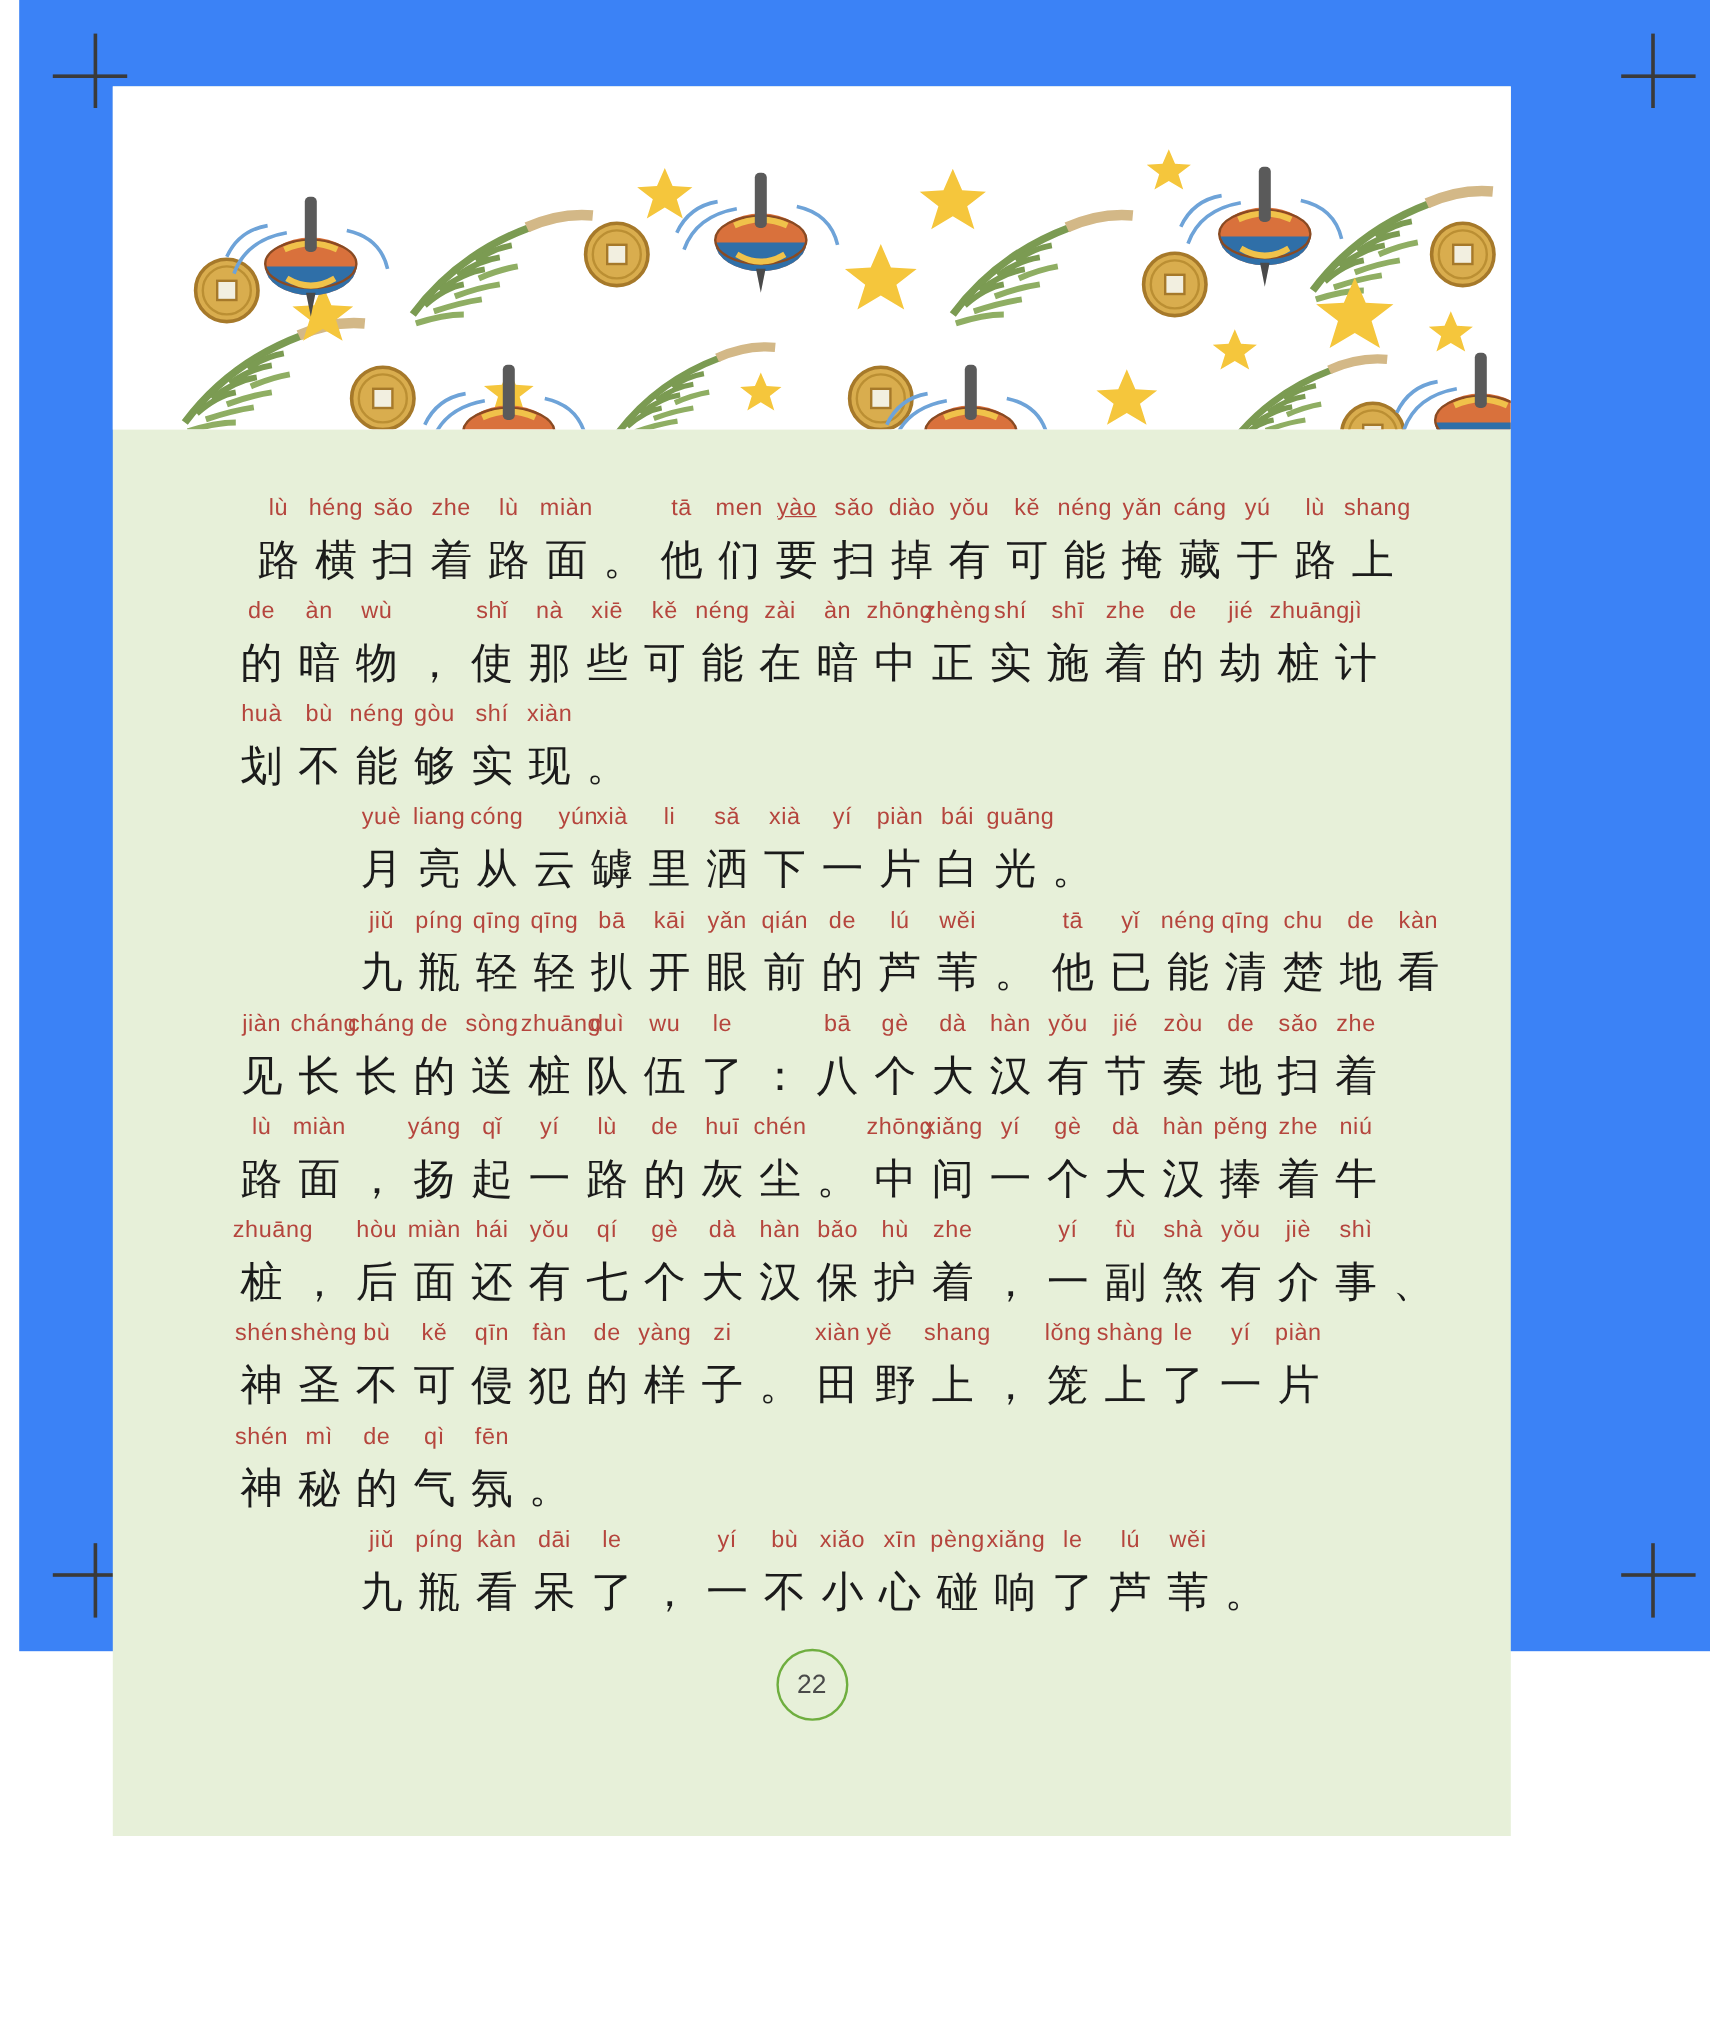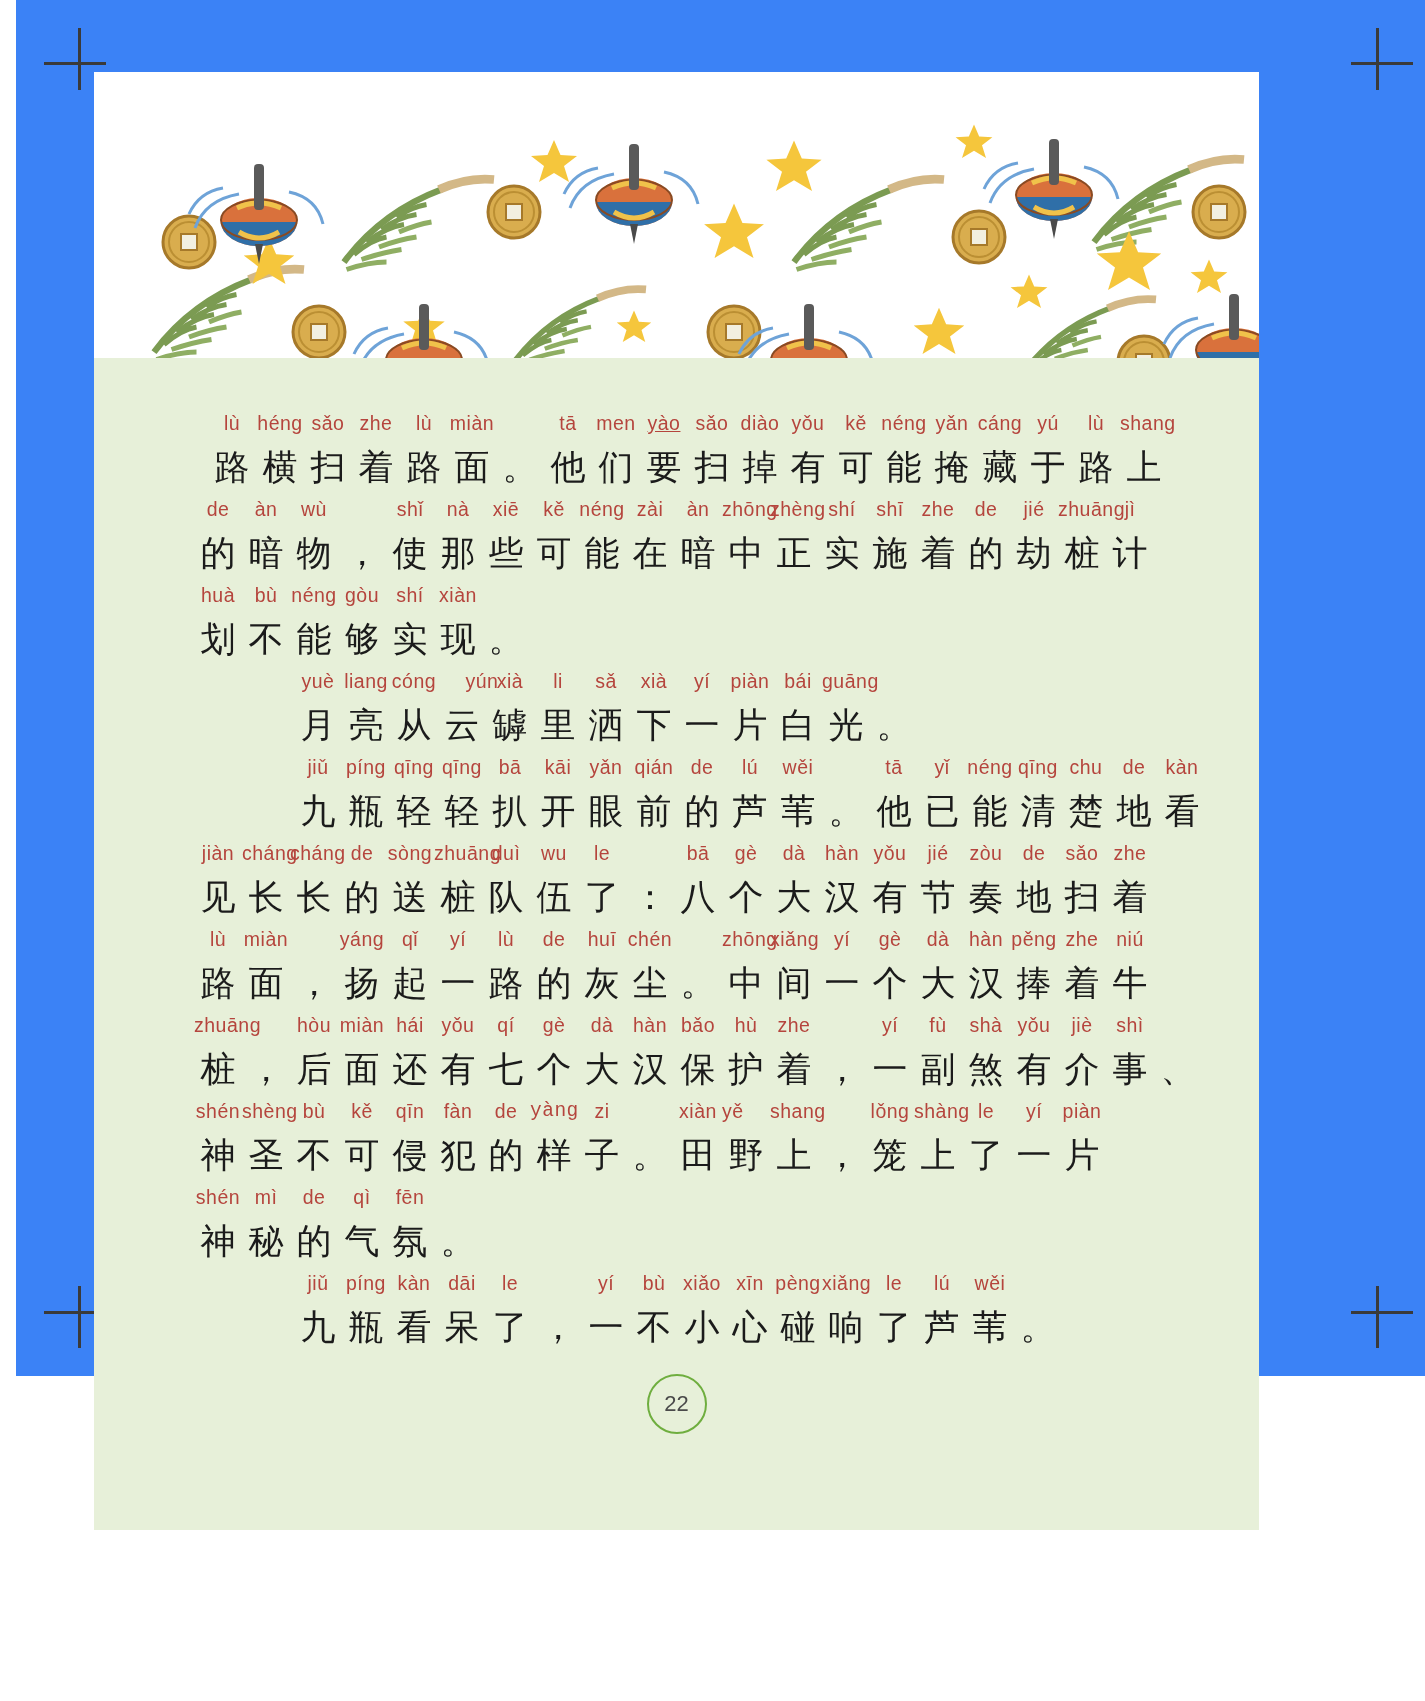--- a/index.html
+++ b/index.html
@@ -516,21 +516,21 @@
         </div>
         <div class="line">
           <div class="pinyin-row">
             <span style="left: 0px; width: 48px; text-align: center;">shén</span>
             <span style="left: 48px; width: 48px; text-align: center;">shèng</span>
             <span style="left: 96px; width: 48px; text-align: center;">bù</span>
             <span style="left: 144px; width: 48px; text-align: center;">kě</span>
             <span style="left: 192px; width: 48px; text-align: center;">qīn</span>
             <span style="left: 240px; width: 48px; text-align: center;">fàn</span>
             <span style="left: 288px; width: 48px; text-align: center;">de</span>
-            <span style="left: 336px; width: 48px; text-align: center; font-family: Liberation Mono, monospace;">yàng</span>
+            <span style="left: 336px; width: 48px; text-align: center;">yàng</span>
             <span style="left: 384px; width: 48px; text-align: center;">zi</span>
             <span style="left: 480px; width: 48px; text-align: center;">xiàn</span>
             <span style="left: 528px; width: 48px; text-align: left;">yě</span>
             <span style="left: 576px; width: 48px; text-align: center;">shang</span>
             <span style="left: 672px; width: 48px; text-align: center;">lǒng</span>
             <span style="left: 720px; width: 48px; text-align: center;">shàng</span>
             <span style="left: 768px; width: 48px; text-align: center;">le</span>
             <span style="left: 816px; width: 48px; text-align: center;">yí</span>
             <span style="left: 864px; width: 48px; text-align: center;">piàn</span>
           </div>

